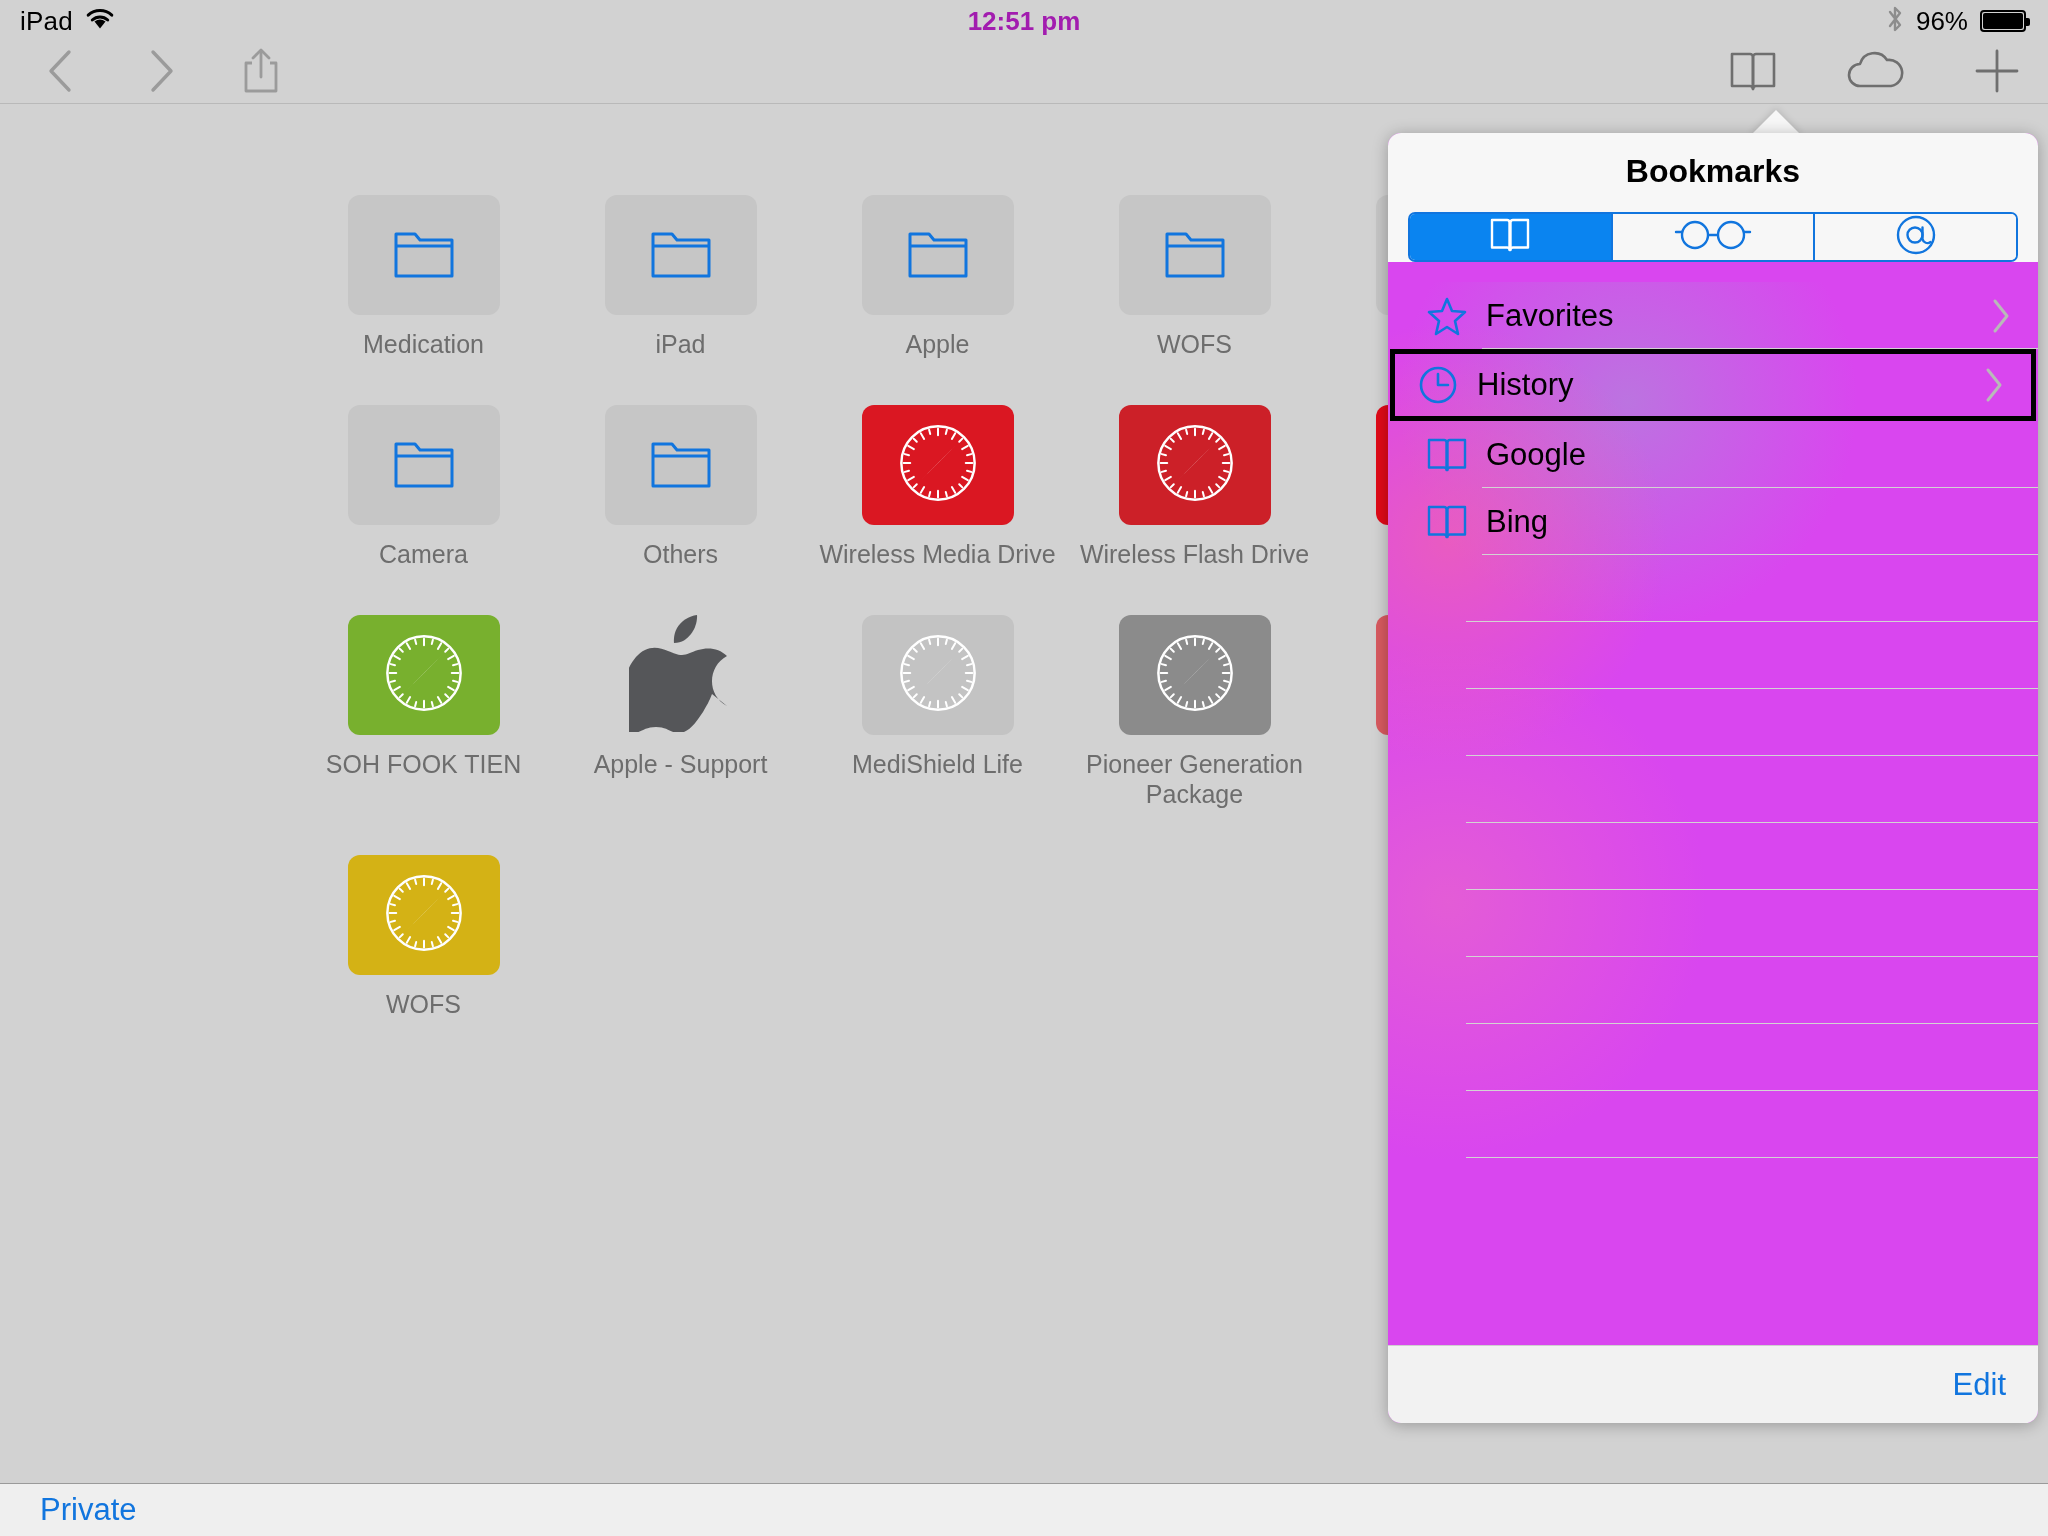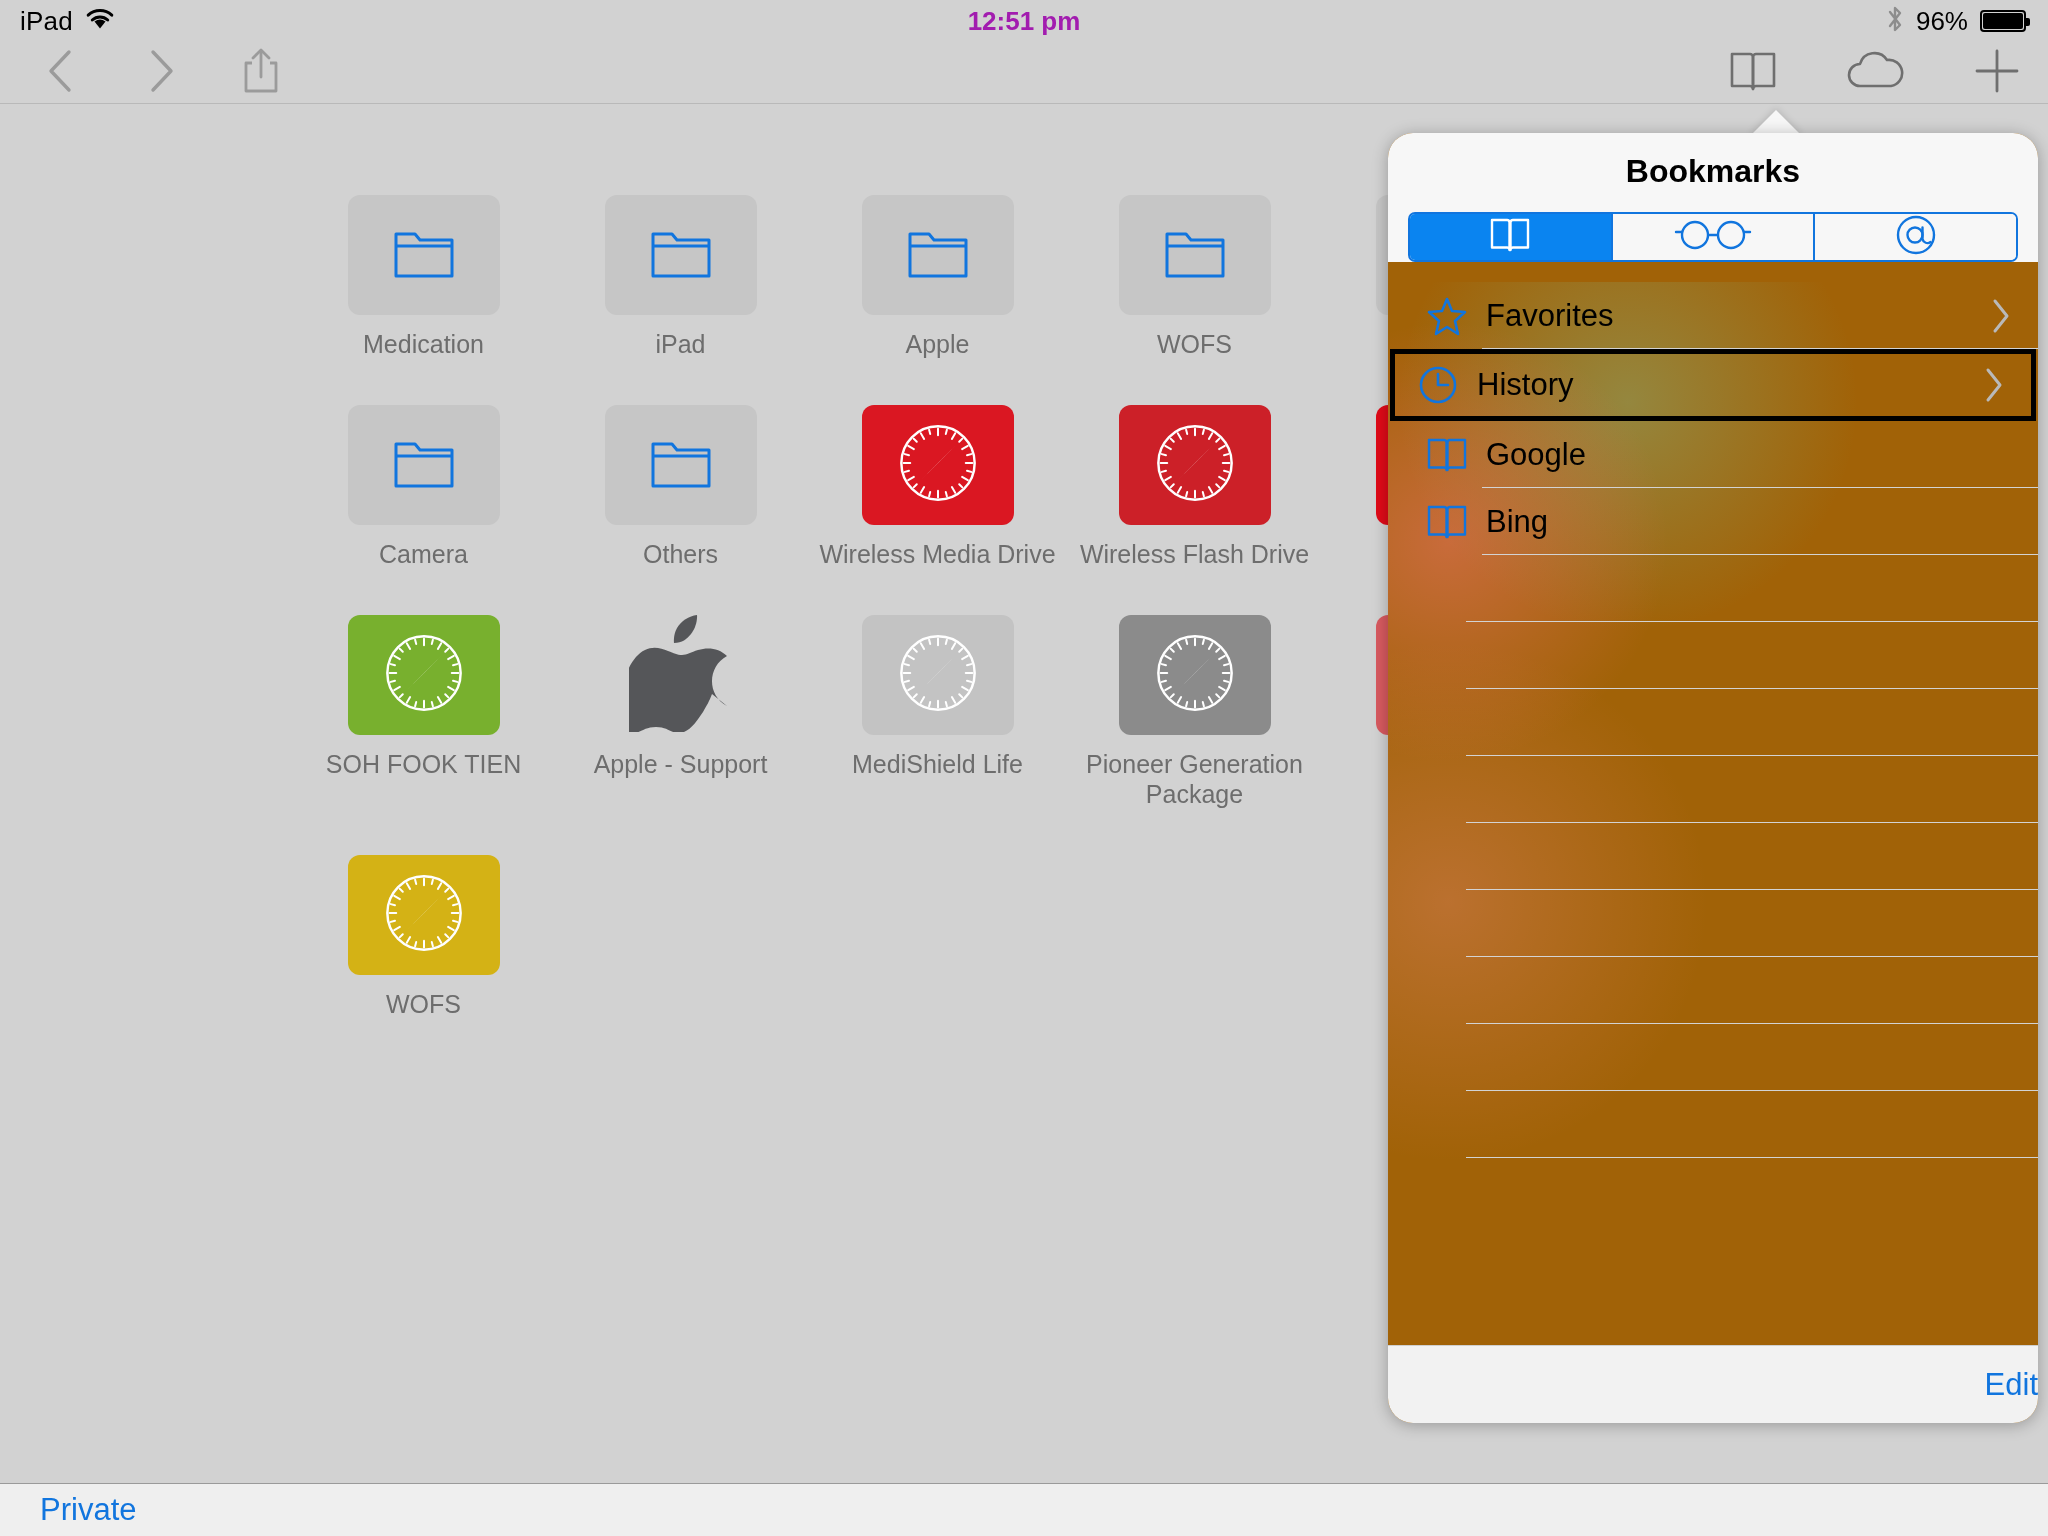--- a/index.html
+++ b/index.html
@@ -75,21 +75,21 @@
   .bottombar {
     position: absolute; bottom: 0; left: 0; width: 2048px; height: 53px;
     background: #efefef; border-top: 1px solid #9a9a9a;
     display: flex; align-items: center;
   }
   .private-btn { margin-left: 40px; font-size: 31px; color: #1175de; }
 
   
   .popover {
     position: absolute; left: 1388px; top: 133px; width: 650px; height: 1290px;
-    background: #a16207; border-radius: 25px;
+    background: #d946ef; border-radius: 13px;
     box-shadow: 0 2px 16px rgba(0,0,0,.28);
     overflow: hidden;
   }
   .pop-arrow {
     position: absolute; left: 1750px; top: 110px;
     width: 0; height: 0;
     border-left: 26px solid transparent;
     border-right: 26px solid transparent;
     border-bottom: 26px solid #f7f7f7;
     filter: drop-shadow(0 -2px 3px rgba(0,0,0,.12));
@@ -131,21 +131,21 @@
     margin: 0 2px;
   }
   .empty-row { position: relative; height: 67px; }
   .empty-row .row-sep { left: 78px; }
 
   .pop-footer {
     position: absolute; bottom: 0; left: 0; width: 650px; height: 78px;
     background: #f2f2f2; border-top: 1px solid #cfcfcf;
     display: flex; align-items: center; justify-content: flex-end;
   }
-  .edit-btn { font-size: 31px; color: #1175de; }
+  .edit-btn { margin-right: 32px; font-size: 31px; color: #1175de; }
 </style>
 </head>
 <body>
 
 <div id="root">
 
   <div class="statusbar">
     <div class="sb-left">
       <span class="sb-device">iPad</span>
       <span>

